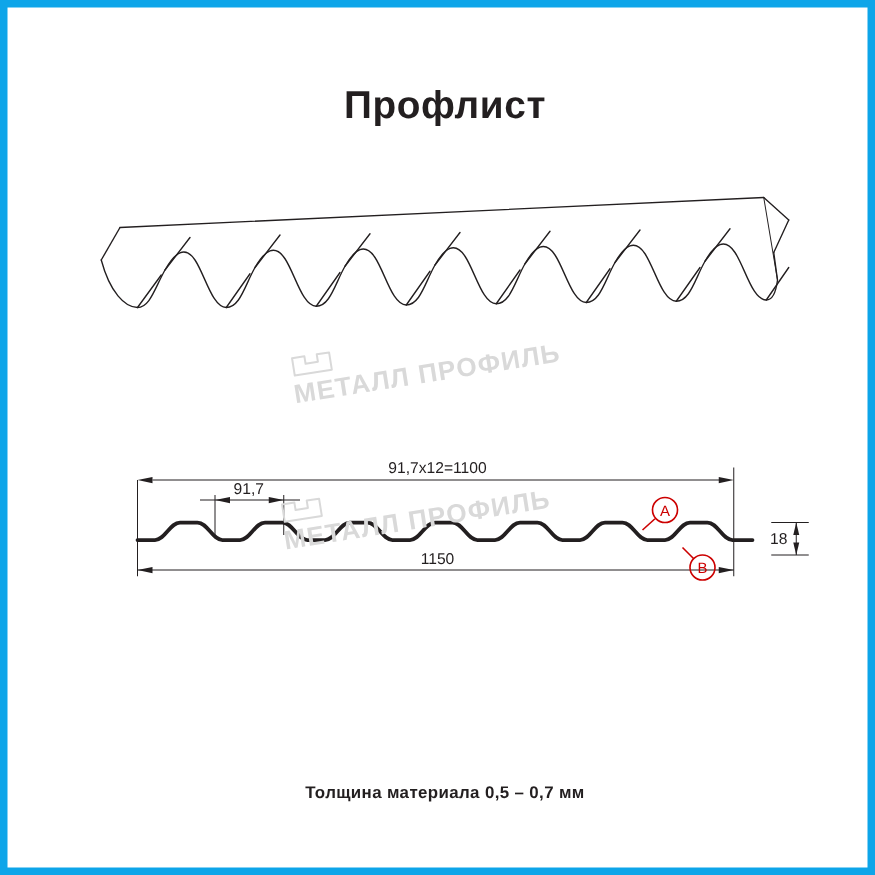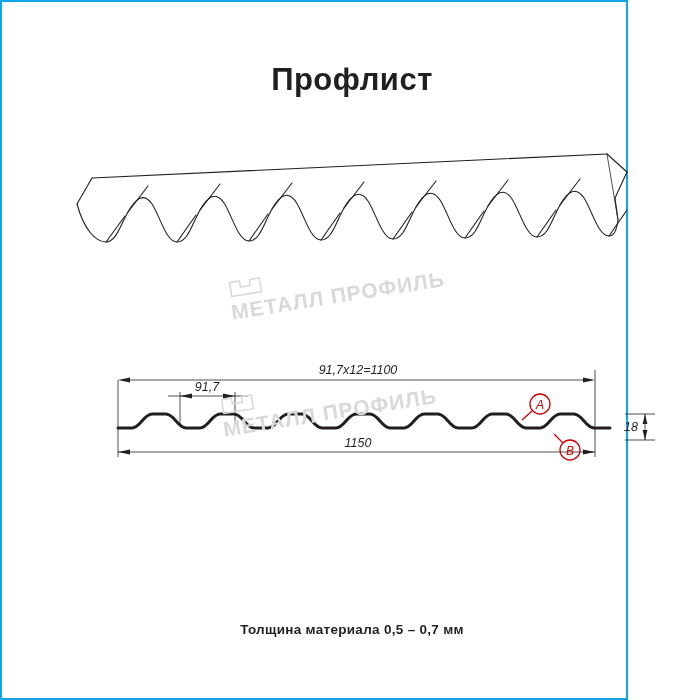--- a/index.html
+++ b/index.html
@@ -10,23 +10,23 @@
   body {
     width: 700px;
     height: 700px;
     font-family: "Liberation Sans", sans-serif;
     color: #231f20;
     position: relative;
     overflow: hidden;
   }
   .page {
     position: relative;
-    width: 628px;
+    width: 700px;
     height: 700px;
-    border: 2px solid #0ea5e9;
+    border: 6px solid #0ea5e9;
     box-sizing: border-box;
     padding-left: 35px;
   }
   .title {
     position: absolute;
     top: 60px;
     left: 0;
     width: 700px;
     text-align: center;
     font-size: 31px;
@@ -55,24 +55,23 @@
   .iso-wrap {
     position: absolute;
     top: 140px;
     left: 60px;
     width: 580px;
     height: 140px;
   }
   .draw-wrap {
     position: absolute;
     top: 350px;
-    left: 68px;
+    left: 56px;
     width: 590px;
     height: 130px;
-    font-style: italic;
   }
   .wm {
     position: absolute;
     color: #d9d9d9;
     font-size: 21px;
     font-weight: bold;
     letter-spacing: 1px;
     white-space: nowrap;
     pointer-events: none;
     user-select: none;

